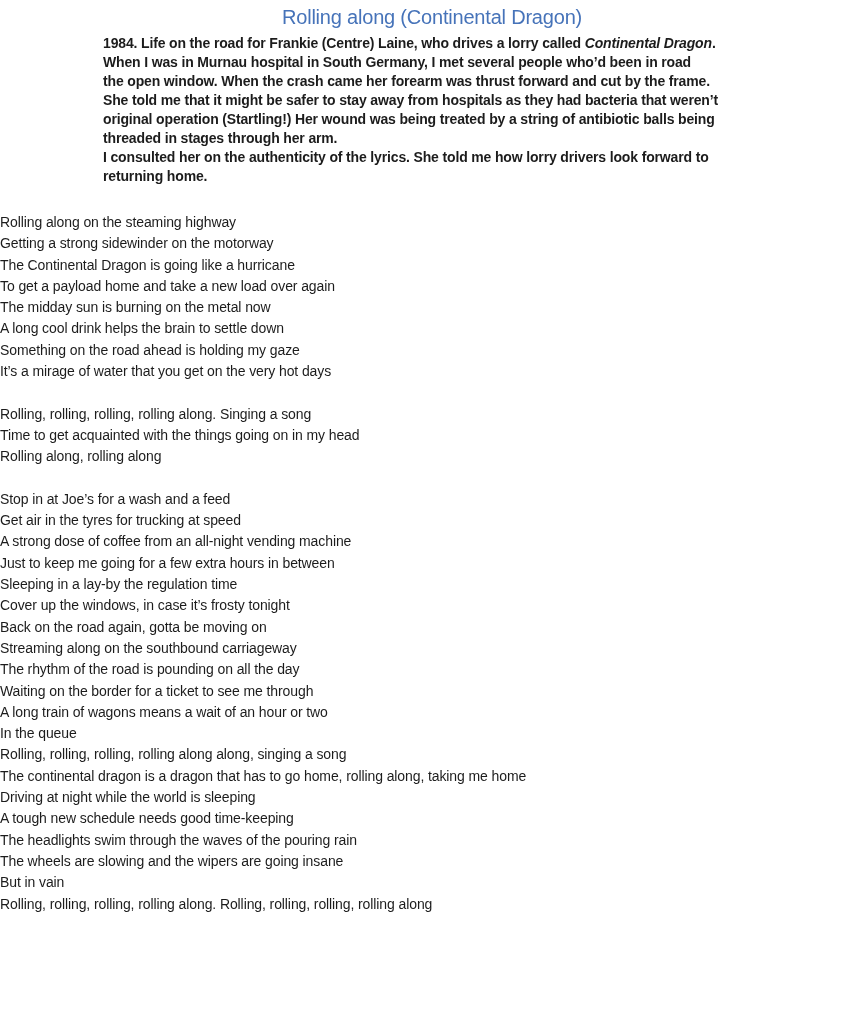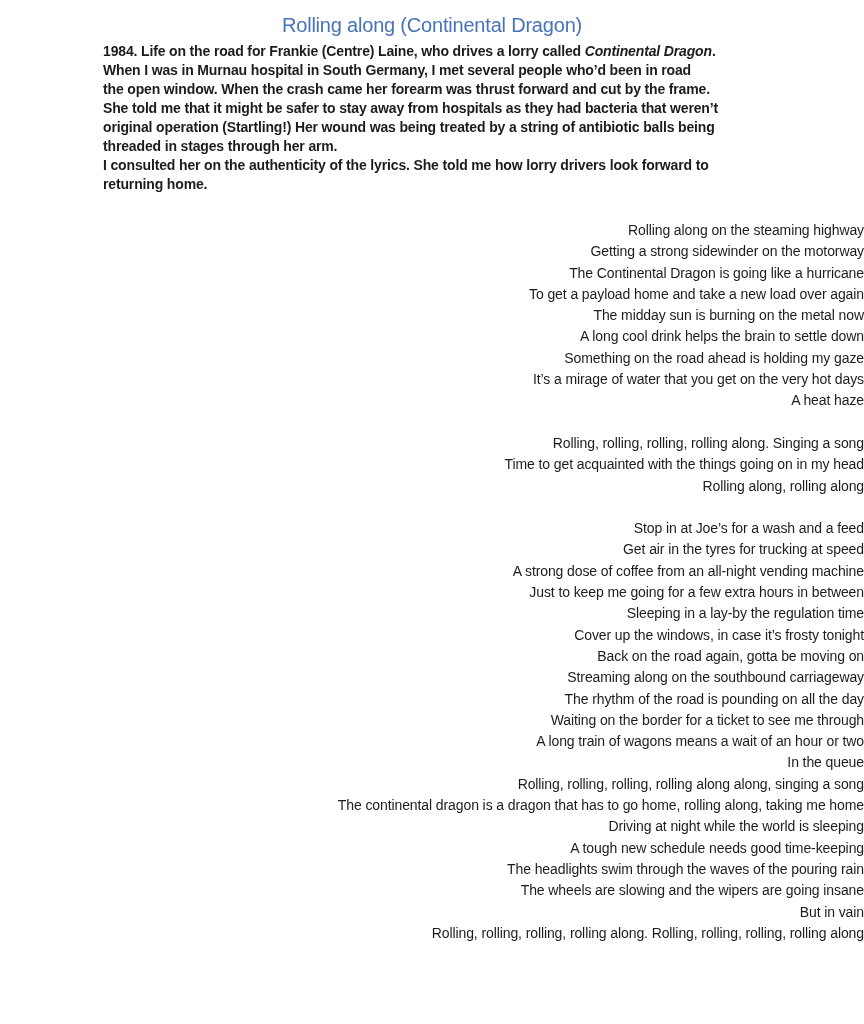--- a/index.html
+++ b/index.html
@@ -11,21 +11,21 @@
     position: relative;
     width: 864px;
     height: 1024px;
     background: #ffffff;
     font-family: "Liberation Sans", sans-serif;
     color: #1c1c1c;
     overflow: hidden;
   }
   .doc-title {
     margin: 0;
-    padding-top: 13px;
+    padding-top: 5px;
     text-align: center;
     font-size: 20px;
     font-weight: 400;
     letter-spacing: -0.2px;
     line-height: 25px;
     color: #4673B9;
   }
   .intro {
     margin: 4px 0 0 103px;
     width: 660px;
@@ -35,21 +35,21 @@
   }
   .intro-line {
     white-space: nowrap;
     font-weight: bold;
   }
   .italic {
     font-style: italic;
   }
   .lyrics {
     margin-top: 26px;
-    text-align: right;
+    text-align: left;
     font-size: 14px;
     letter-spacing: -0.1px;
     line-height: 21.3px;
   }
   .stanza {
     margin: 0 0 21.3px 0;
   }
   .stanza:last-child {
     margin-bottom: 4px;
   }
@@ -75,21 +75,20 @@
   <div class="lyrics">
       <div class="stanza">
         <div class="lyric-line">Rolling along on the steaming highway</div>
         <div class="lyric-line">Getting a strong sidewinder on the motorway</div>
         <div class="lyric-line">The Continental Dragon is going like a hurricane</div>
         <div class="lyric-line">To get a payload home and take a new load over again</div>
         <div class="lyric-line">The midday sun is burning on the metal now</div>
         <div class="lyric-line">A long cool drink helps the brain to settle down</div>
         <div class="lyric-line">Something on the road ahead is holding my gaze</div>
         <div class="lyric-line">It’s a mirage of water that you get on the very hot days</div>
-        <div class="lyric-line">A heat haze</div>
       </div>
       <div class="stanza">
         <div class="lyric-line">Rolling, rolling, rolling, rolling along. Singing a song</div>
         <div class="lyric-line">Time to get acquainted with the things going on in my head</div>
         <div class="lyric-line">Rolling along, rolling along</div>
       </div>
       <div class="stanza">
         <div class="lyric-line">Stop in at Joe’s for a wash and a feed</div>
         <div class="lyric-line">Get air in the tyres for trucking at speed</div>
         <div class="lyric-line">A strong dose of coffee from an all-night vending machine</div>

